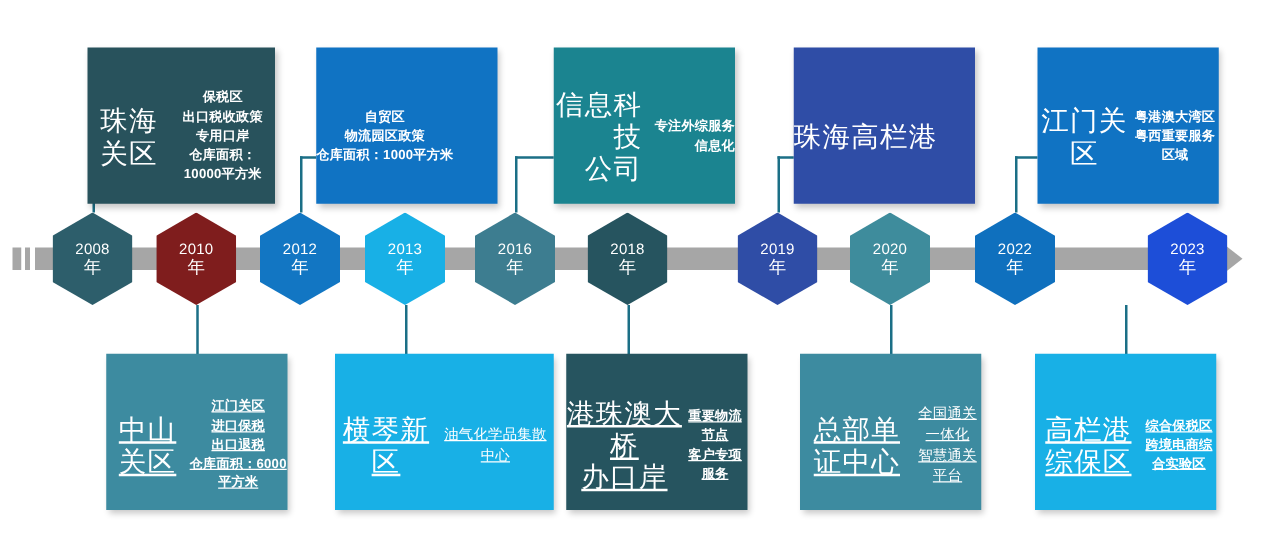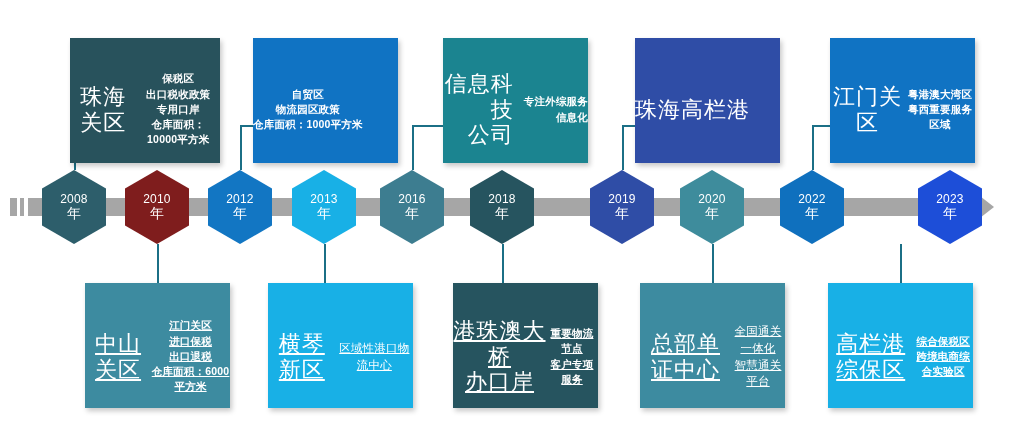--- a/index.html
+++ b/index.html
@@ -157,23 +157,23 @@
         <div class="sub">粤港澳大湾区
 粤西重要服务区域</div>
       </div>
       <div class="card bot" style="left: 85px; top: 283px; width: 145px; height: 125px; background: rgb(61, 139, 160);">
         <div class="ttl">中山关区</div>
         <div class="sub">江门关区
 进口保税
 出口退税
 仓库面积：6000平方米</div>
       </div>
-      <div class="card bot" style="left: 268px; top: 283px; width: 145px; height: 125px; background: rgb(24, 176, 230);">
+      <div class="card bot" style="left: 268px; top: 283px; width: 175px; height: 125px; background: rgb(24, 176, 230);">
         <div class="ttl">横琴新区</div>
-        <div class="sub light">区域性港口物流中心</div>
+        <div class="sub light">油气化学品集散中心</div>
       </div>
       <div class="card bot" style="left: 453px; top: 283px; width: 145px; height: 125px; background: rgb(38, 84, 95);">
         <div class="ttl">港珠澳大桥
 办口岸</div>
         <div class="sub">重要物流节点
 客户专项服务</div>
       </div>
       <div class="card bot" style="left: 640px; top: 283px; width: 145px; height: 125px; background: rgb(61, 139, 160);">
         <div class="ttl">总部单证中心</div>
         <div class="sub light">全国通关一体化

